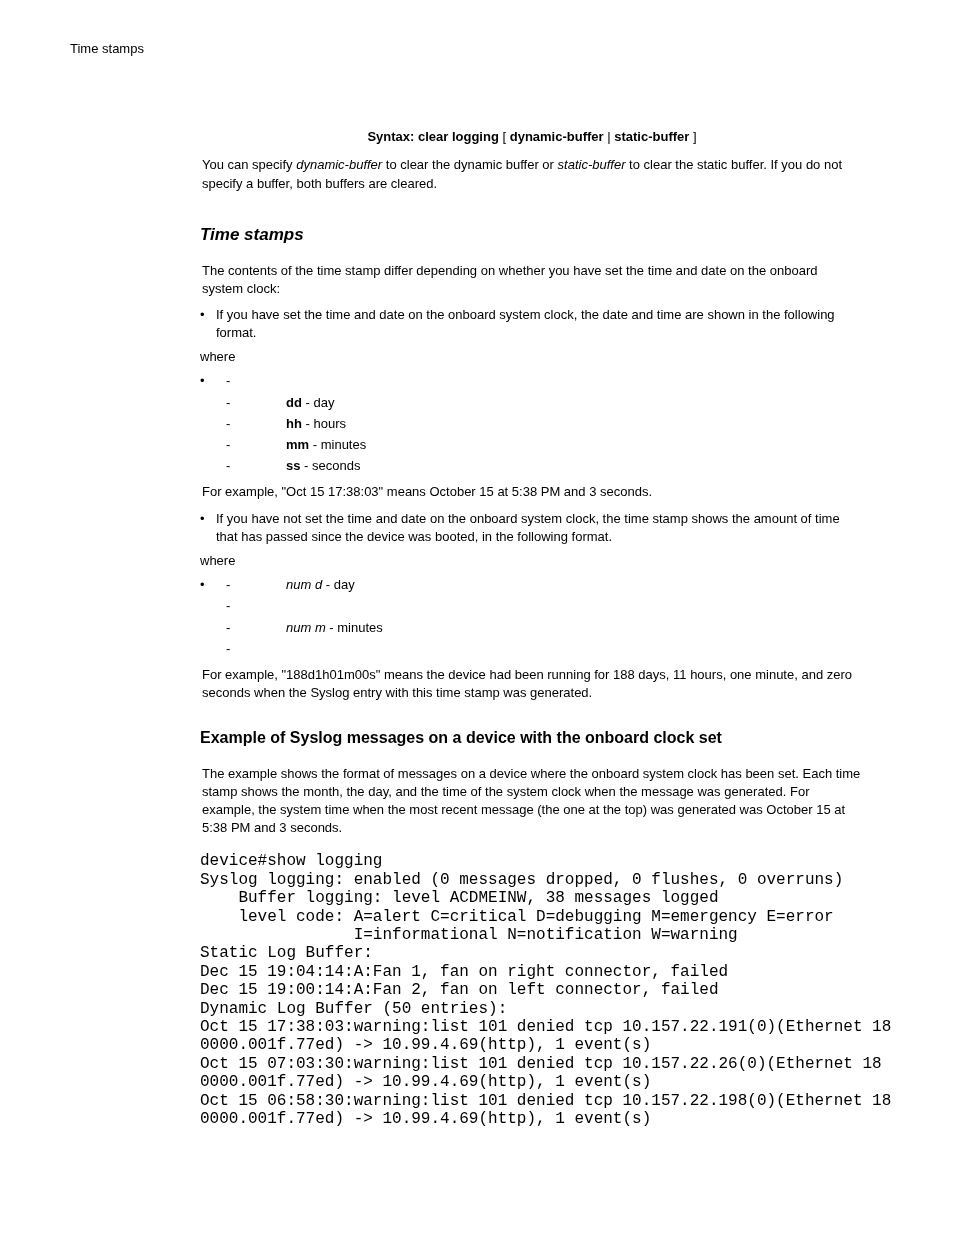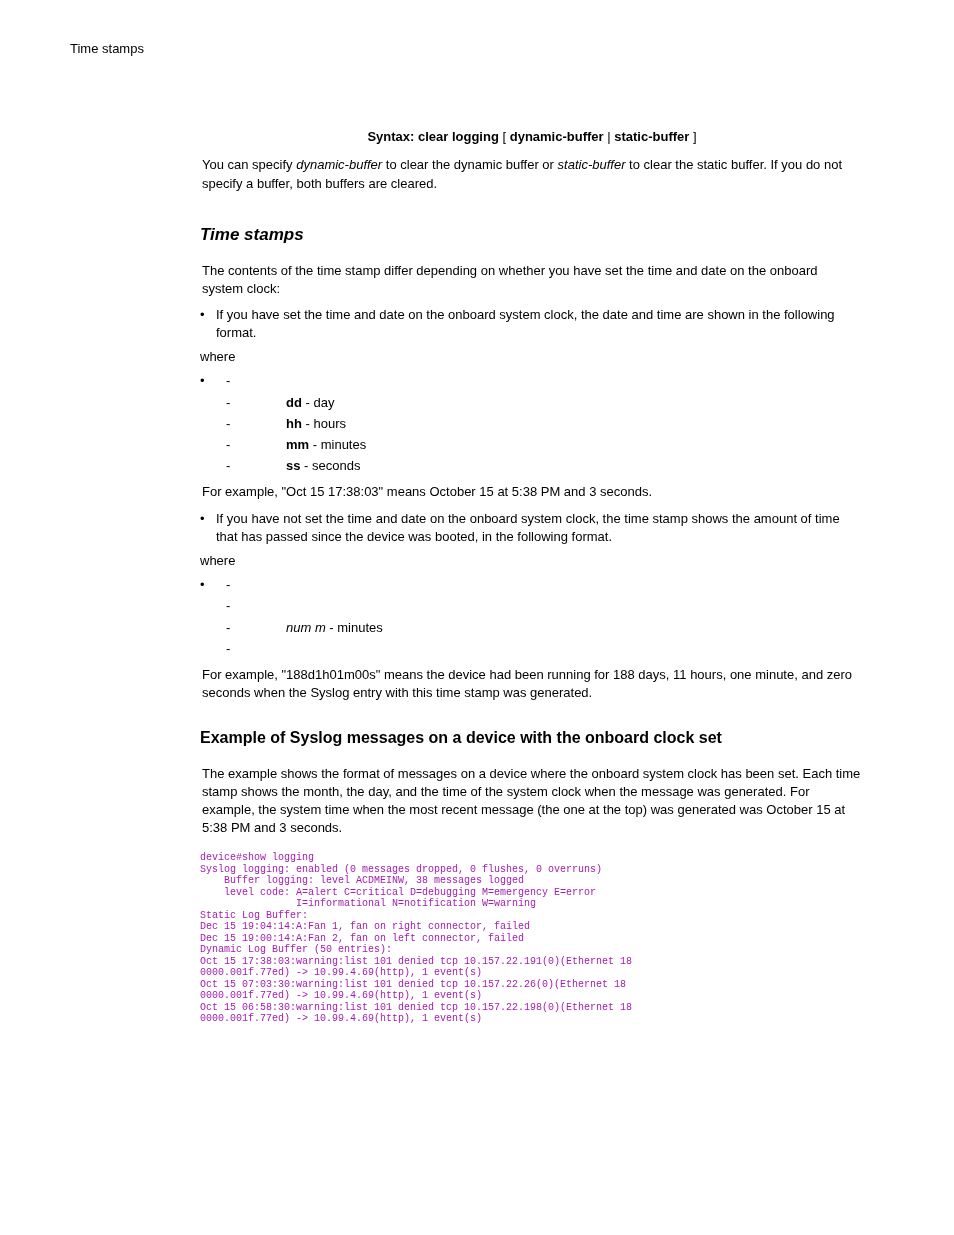--- a/index.html
+++ b/index.html
@@ -69,25 +69,25 @@
     flex-shrink: 0;
   }
   .def-dash {
     width: 60px;
     flex-shrink: 0;
     padding-left: 10px;
   }
   .def-text { flex: 1; }
   .code-block {
     font-family: "Courier New", monospace;
-    font-size: 10px;
+    font-size: 16px;
     white-space: pre;
     line-height: 1.15;
     margin-top: 15px;
-    color: #a21caf;
+    color: #000000;
   }
 </style>
 </head>
 <body>
 
 <div class="header-label">Time stamps</div>
 
 <div class="content">
 
   <div class="syntax-line">
@@ -147,20 +147,21 @@
     <div class="bullet-marker">•</div>
     <div class="bullet-text">If you have not set the time and date on the onboard system clock, the time stamp shows the amount of time that has passed since the device was booted, in the following format.</div>
   </div>
 
   <div class="where">where</div>
 
   <div class="def-list">
     <div class="def-item">
       <div class="def-bullet">•</div>
       <div class="def-dash">-</div>
+      <div class="def-text"><span class="italic">num d</span><span> - day</span></div>
     </div>
     <div class="def-item">
       <div class="def-bullet"></div>
       <div class="def-dash">-</div>
     </div>
     <div class="def-item">
       <div class="def-bullet"></div>
       <div class="def-dash">-</div>
       <div class="def-text"><span class="italic">num m</span><span> - minutes</span></div>
     </div>

